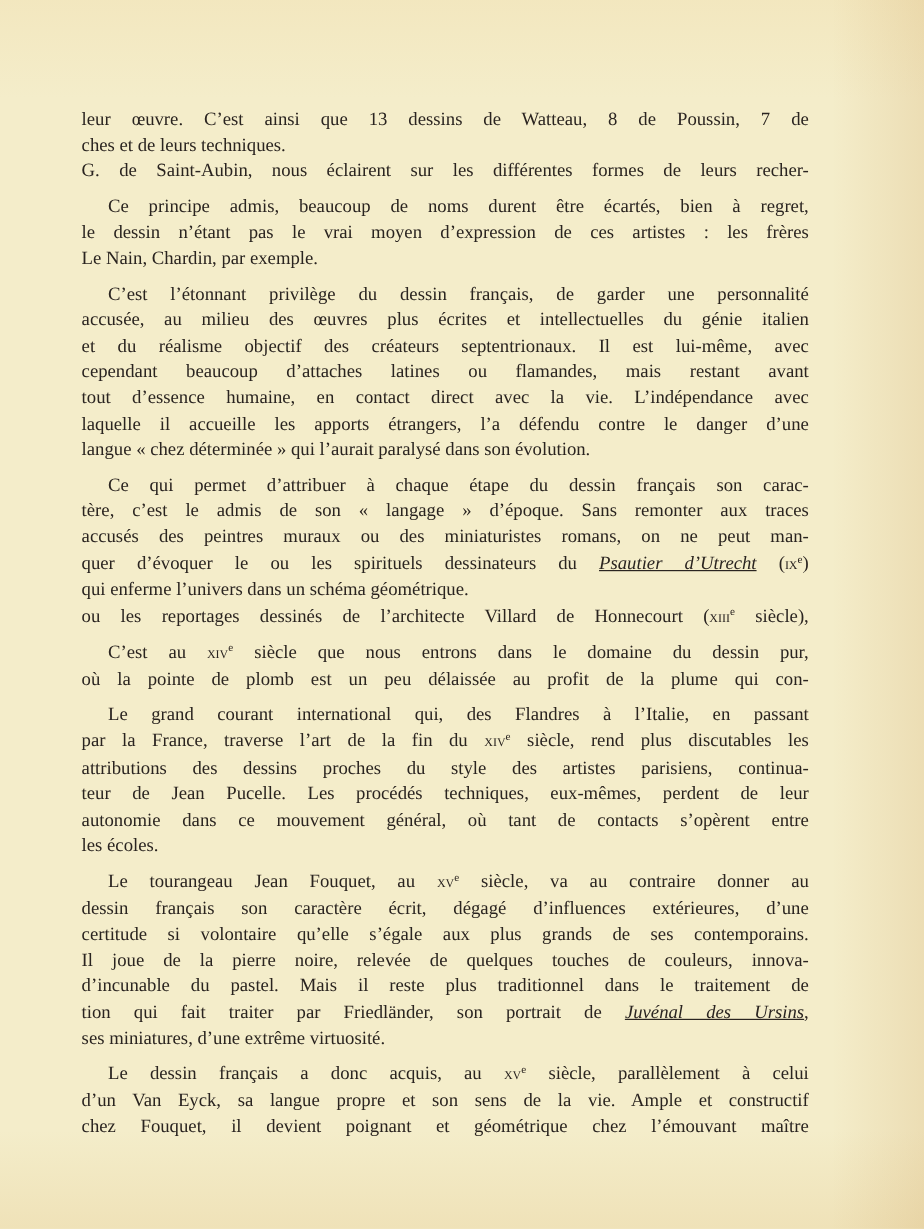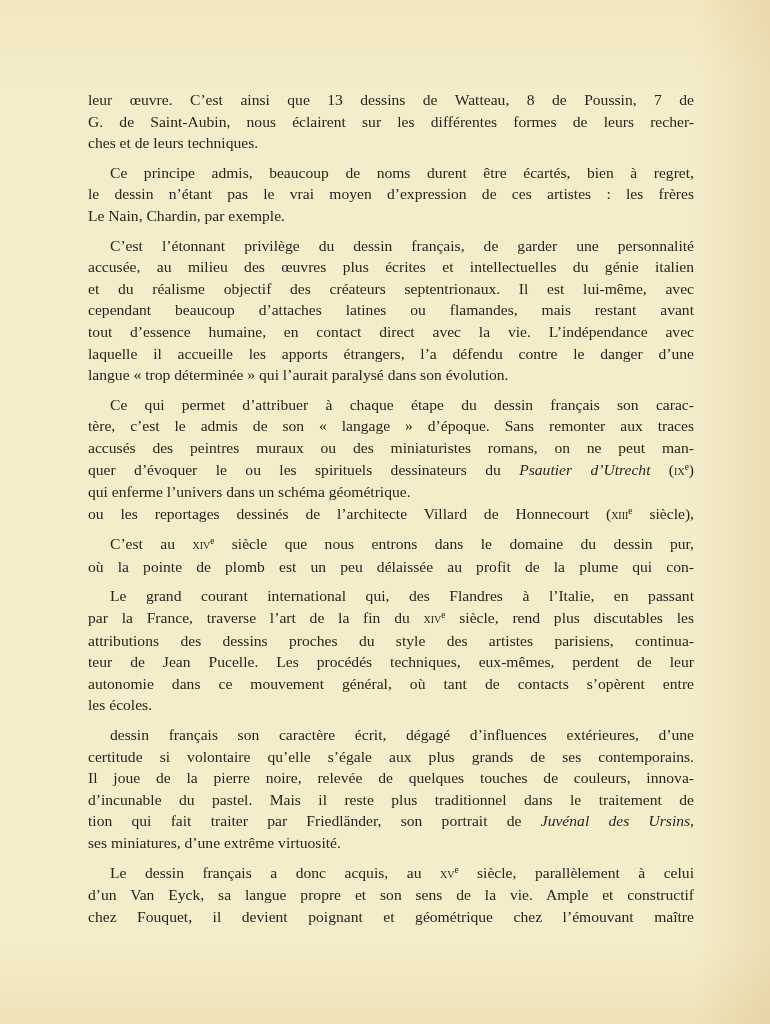--- a/index.html
+++ b/index.html
@@ -10,21 +10,21 @@
       width: 770px;
       height: 1024px;
       overflow: hidden;
       background: #f4edca;
       background-image: linear-gradient(to right, rgba(0,0,0,0) 0%, rgba(0,0,0,0) 90%, rgba(200,150,80,0.18) 100%),
                         linear-gradient(to bottom, rgba(240,220,170,0.35) 0%, rgba(0,0,0,0) 8%, rgba(0,0,0,0) 92%, rgba(230,205,150,0.35) 100%);
       position: relative;
     }
     .page {
       position: absolute;
-      left: 88px;
+      left: 68px;
       top: 89px;
       width: 606px;
       font-family: "Liberation Serif", "DejaVu Serif", serif;
       font-size: 15.6px;
       line-height: 21.6px;
       color: #2a2420;
       text-align: justify;
       hyphens: manual;
     }
     .para {
@@ -45,49 +45,49 @@
     .line.last {
       text-align-last: left;
     }
     .para .line:first-child {
       padding-left: 22px;
     }
     .para.first .line:first-child {
       padding-left: 0;
     }
     .para { text-indent: 0; }
-    .it { font-style: italic; }
+    .it { font-style: italic; text-decoration: underline; }
     .sc { font-variant: small-caps; font-size: 0.92em; }
     sup { font-size: 0.6em; vertical-align: 0.55em; line-height: 0; }
   </style>
 </head>
 <body>
 
 <div class="page">
 
   <p class="para first">
     <span class="line">leur œuvre. C’est ainsi que 13 dessins de Watteau, 8 de Poussin, 7 de</span>
+    <span class="line last">ches et de leurs techniques.</span>
     <span class="line">G. de Saint-Aubin, nous éclairent sur les différentes formes de leurs recher-</span>
-    <span class="line last">ches et de leurs techniques.</span>
   </p>
 
   <p class="para">
     <span class="line">Ce principe admis, beaucoup de noms durent être écartés, bien à regret,</span>
     <span class="line">le dessin n’étant pas le vrai moyen d’expression de ces artistes : les frères</span>
     <span class="line last">Le Nain, Chardin, par exemple.</span>
   </p>
 
   <p class="para">
     <span class="line">C’est l’étonnant privilège du dessin français, de garder une personnalité</span>
     <span class="line">accusée, au milieu des œuvres plus écrites et intellectuelles du génie italien</span>
     <span class="line">et du réalisme objectif des créateurs septentrionaux. Il est lui-même, avec</span>
     <span class="line">cependant beaucoup d’attaches latines ou flamandes, mais restant avant</span>
     <span class="line">tout d’essence humaine, en contact direct avec la vie. L’indépendance avec</span>
     <span class="line">laquelle il accueille les apports étrangers, l’a défendu contre le danger d’une</span>
-    <span class="line last">langue « trop déterminée » qui l’aurait paralysé dans son évolution.</span>
+    <span class="line last">langue « chez déterminée » qui l’aurait paralysé dans son évolution.</span>
   </p>
 
   <p class="para">
     <span class="line">Ce qui permet d’attribuer à chaque étape du dessin français son carac-</span>
     <span class="line">tère, c’est le admis de son « langage » d’époque. Sans remonter aux traces</span>
     <span class="line">accusés des peintres muraux ou des miniaturistes romans, on ne peut man-</span>
     <span class="line"><span>quer d’évoquer le ou les spirituels dessinateurs du</span> <span class="it">Psautier d’Utrecht</span> <span><span>(</span><span class="sc">ix</span><sup>e</sup><span>)</span></span></span>
     <span class="line last">qui enferme l’univers dans un schéma géométrique.</span>
     <span class="line"><span>ou les reportages dessinés de l’architecte Villard de Honnecourt (</span><span class="sc">xiii</span><sup>e</sup> <span>siècle),</span></span>
   </p>
@@ -100,20 +100,21 @@
   <p class="para">
     <span class="line">Le grand courant international qui, des Flandres à l’Italie, en passant</span>
     <span class="line"><span>par la France, traverse l’art de la fin du</span> <span class="sc">xiv</span><sup>e</sup> <span>siècle, rend plus discutables les</span></span>
     <span class="line">attributions des dessins proches du style des artistes parisiens, continua-</span>
     <span class="line">teur de Jean Pucelle. Les procédés techniques, eux-mêmes, perdent de leur</span>
     <span class="line">autonomie dans ce mouvement général, où tant de contacts s’opèrent entre</span>
     <span class="line last">les écoles.</span>
   </p>
 
   <p class="para">
+    <span class="line"><span>Le tourangeau Jean Fouquet, au</span> <span class="sc">xv</span><sup>e</sup> <span>siècle, va au contraire donner au</span></span>
     <span class="line">dessin français son caractère écrit, dégagé d’influences extérieures, d’une</span>
     <span class="line">certitude si volontaire qu’elle s’égale aux plus grands de ses contemporains.</span>
     <span class="line">Il joue de la pierre noire, relevée de quelques touches de couleurs, innova-</span>
     <span class="line">d’incunable du pastel. Mais il reste plus traditionnel dans le traitement de</span>
     <span class="line"><span>tion qui fait traiter par Friedländer, son portrait de</span> <span class="it">Juvénal des Ursins</span><span>,</span></span>
     <span class="line last">ses miniatures, d’une extrême virtuosité.</span>
   </p>
 
   <p class="para">
     <span class="line"><span>Le dessin français a donc acquis, au</span> <span class="sc">xv</span><sup>e</sup> <span>siècle, parallèlement à celui</span></span>

